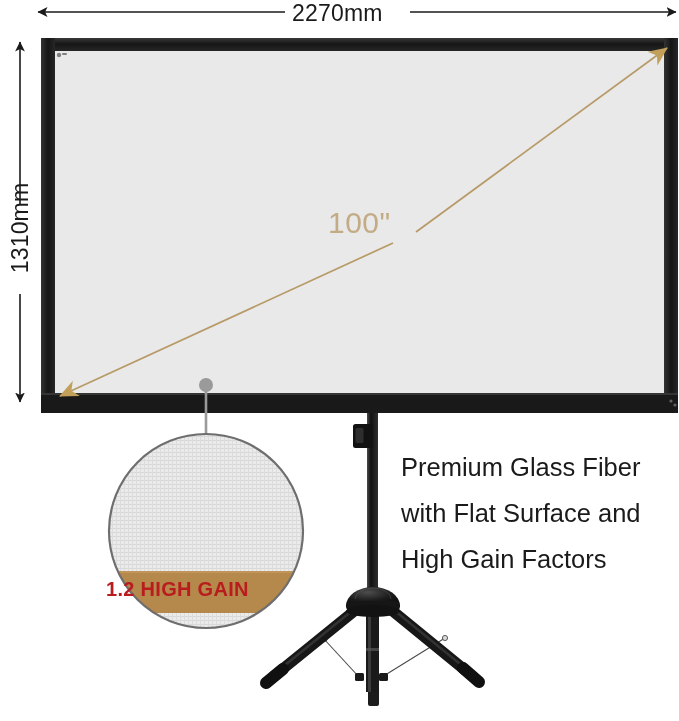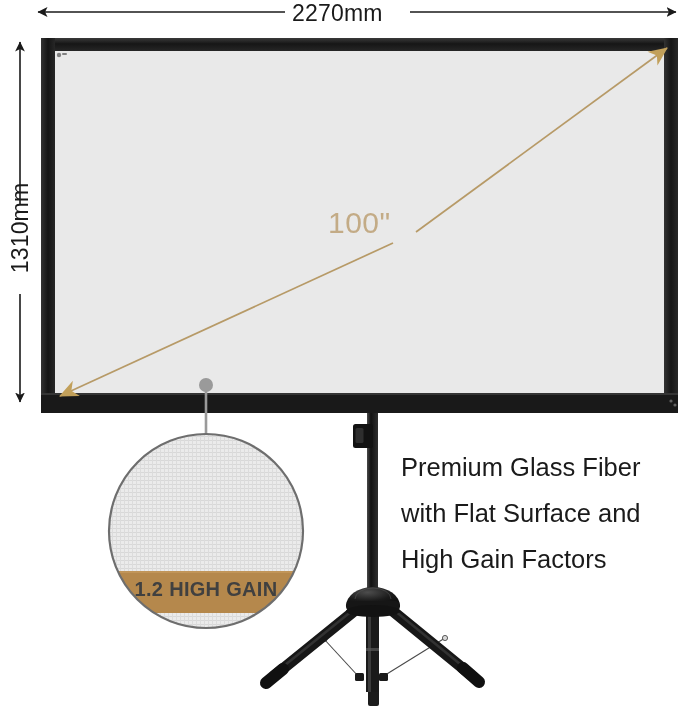--- a/index.html
+++ b/index.html
@@ -56,24 +56,23 @@
     top: 206px;
     font-size: 30px;
     color: #c3ab86;
     letter-spacing: 0.5px;
   }
   
   #gain-text {
     left: 98px;
     top: 578px;
     width: 200px;
-    text-align: center;
     font-size: 20px;
     font-weight: bold;
-    color: #404040;
+    color: #b91c1c;
     letter-spacing: 0.3px;
   }
   
   #copy-block {
     position: absolute;
     left: 393px;
     top: 444px;
     width: 290px;
   }
   #copy-block .copy-line {

